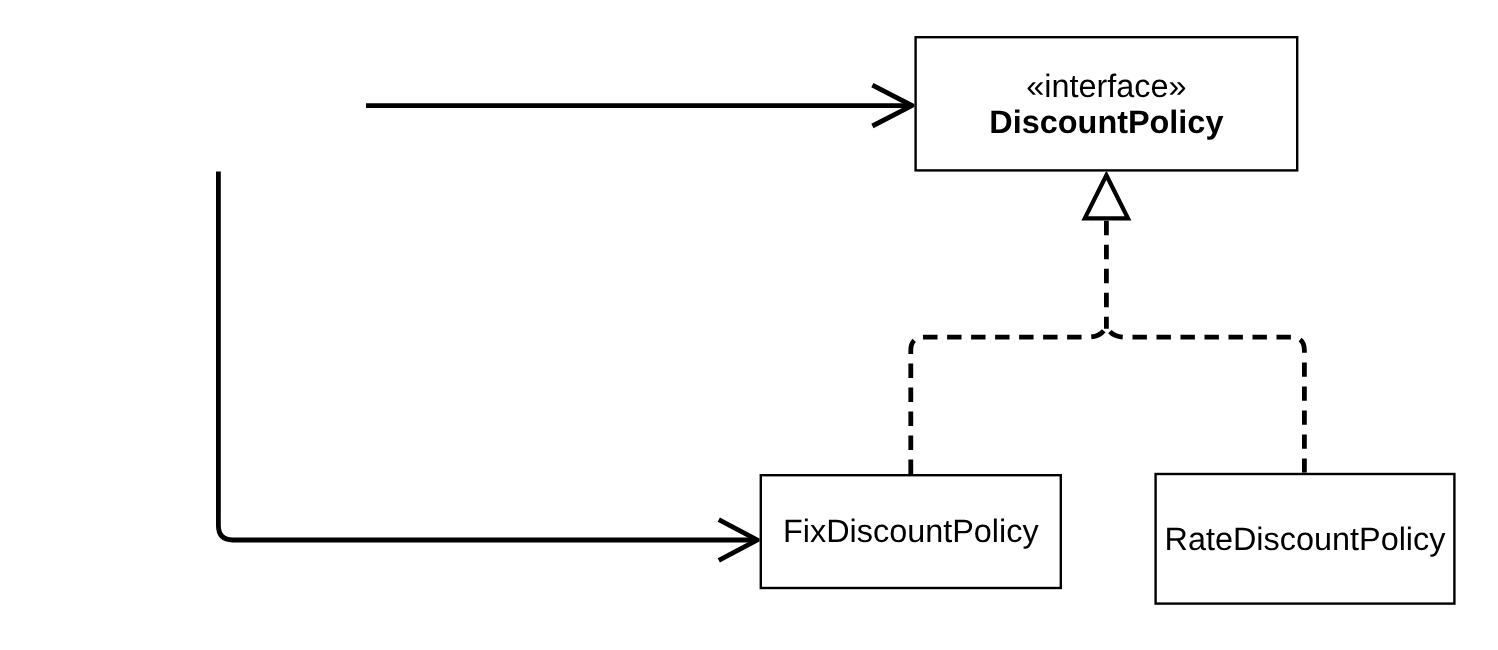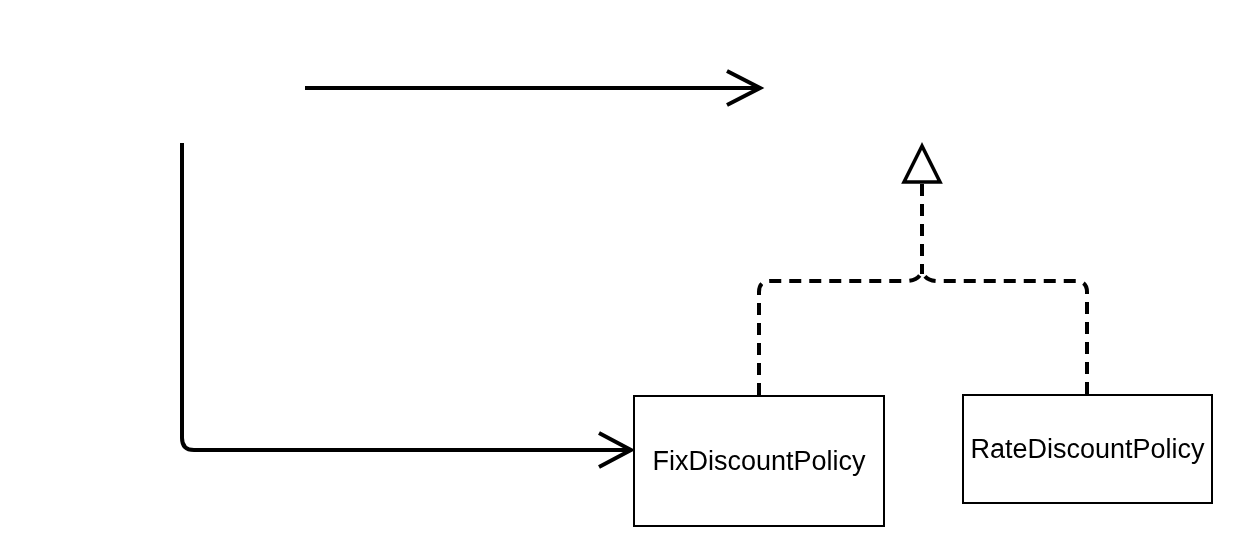--- a/index.html
+++ b/index.html
@@ -66,21 +66,21 @@
     font-weight: 400;
   }
   .node .class-name {
     font-weight: 400;
   }
   .node .class-name.bold {
     font-weight: 700;
   }
   .node-order     { left: 55px;  top: 31px;  width: 250px; height: 112px; }
   .node-interface { left: 762px; top: 30px;  width: 320px; height: 113px; }
-  .node-fix       { left: 633px; top: 395px; width: 252px; height: 132px; }
+  .node-fix       { left: 633px; top: 395px; width: 252px; height: 96px; }
   .node-rate      { left: 962px; top: 394px; width: 251px; height: 110px; }
 </style>
 </head>
 <body>
 
 <div class="canvas">
 
   <svg class="connector-layer" width="1248" height="542" viewBox="0 0 1248 542" xmlns="http://www.w3.org/2000/svg">
 
     <g>
@@ -96,20 +96,24 @@
     <path class="edge-dashed" d="M 922 184 L 922 274"></path>
 
     <path class="edge-dashed" d="M 759 395 L 759 292 Q 759 281 770 281 L 906 281 Q 919 281 922 271"></path>
 
     <path class="edge-dashed" d="M 1087 394 L 1087 292 Q 1087 281 1076 281 L 938 281 Q 925 281 922 271"></path>
 
     <polygon class="arrowhead-triangle" points="922,146 904,182 940,182"></polygon>
   </svg>
 
 
+  <div class="node node-interface">
+    <span class="stereotype">«interface»</span>
+    <span class="class-name bold">DiscountPolicy</span>
+  </div>
 
   <div class="node node-fix">
     <span class="class-name">FixDiscountPolicy</span>
   </div>
 
   <div class="node node-rate">
     <span class="class-name">RateDiscountPolicy</span>
   </div>
 
 </div>

